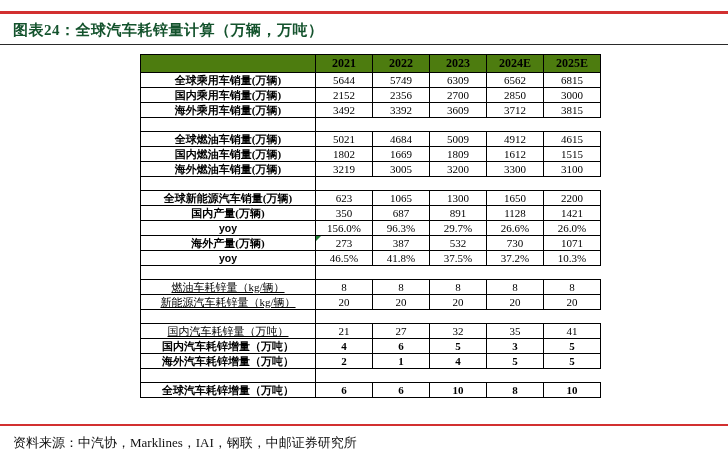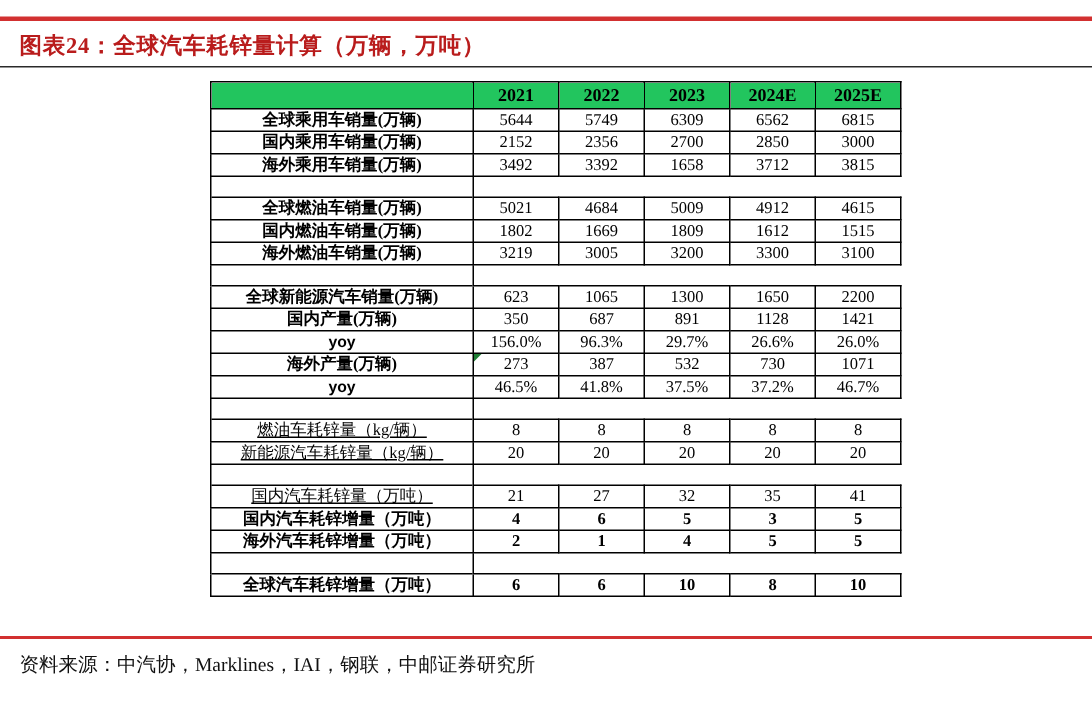--- a/index.html
+++ b/index.html
@@ -12,21 +12,21 @@
   }
   .rule-top {
     position:absolute; left:0; top:11px;
     width:728px; height:3px;
     background:#d23030;
   }
   .title {
     position:absolute; left:13px; top:21px;
     font-size:15px; font-weight:bold;
     letter-spacing:0.5px;
-    color:#b91c1c;
+    color:#14532d;
     white-space:nowrap;
   }
   .rule-title {
     position:absolute; left:0; top:44px;
     width:728px; height:1px;
     background:#2a2a2a;
   }
   table.data {
     position:absolute; left:140px; top:54px;
     width:460px;
@@ -40,21 +40,21 @@
     padding:0;
     height:14px;
     line-height:14px;
     font-size:11px;
     text-align:center;
     overflow:hidden;
     position:relative;
     white-space:nowrap;
   }
   table.data thead th {
-    background:#22c55e;
+    background:#4d7c0f;
     height:17px; line-height:17px;
     font-size:12px; font-weight:bold;
   }
   td.lbl { font-weight:bold; }
   td.lbl.normal { font-weight:normal;text-decoration:underline; }
   td.lbl.sans { font-family:"Liberation Sans", sans-serif; font-size:10.5px; }
   td.val { font-weight:normal; }
   tr.bold-vals td.val { font-weight:bold; }
   tr.spacer td {
     border:none;
@@ -122,21 +122,21 @@
         <td class="val">2152</td>
         <td class="val">2356</td>
         <td class="val">2700</td>
         <td class="val">2850</td>
         <td class="val">3000</td>
       </tr>
       <tr>
         <td class="lbl">海外乘用车销量(万辆)</td>
         <td class="val">3492</td>
         <td class="val">3392</td>
-        <td class="val">1658</td>
+        <td class="val">3609</td>
         <td class="val">3712</td>
         <td class="val">3815</td>
       </tr>
       <tr class="spacer">
         <td></td>
         <td></td>
         <td></td>
         <td></td>
         <td></td>
         <td></td>
@@ -204,21 +204,21 @@
         <td class="val">532</td>
         <td class="val">730</td>
         <td class="val">1071</td>
       </tr>
       <tr>
         <td class="lbl sans">yoy</td>
         <td class="val">46.5%</td>
         <td class="val">41.8%</td>
         <td class="val">37.5%</td>
         <td class="val">37.2%</td>
-        <td class="val">46.7%</td>
+        <td class="val">10.3%</td>
       </tr>
       <tr class="spacer">
         <td></td>
         <td></td>
         <td></td>
         <td></td>
         <td></td>
         <td></td>
       </tr>
       <tr>

